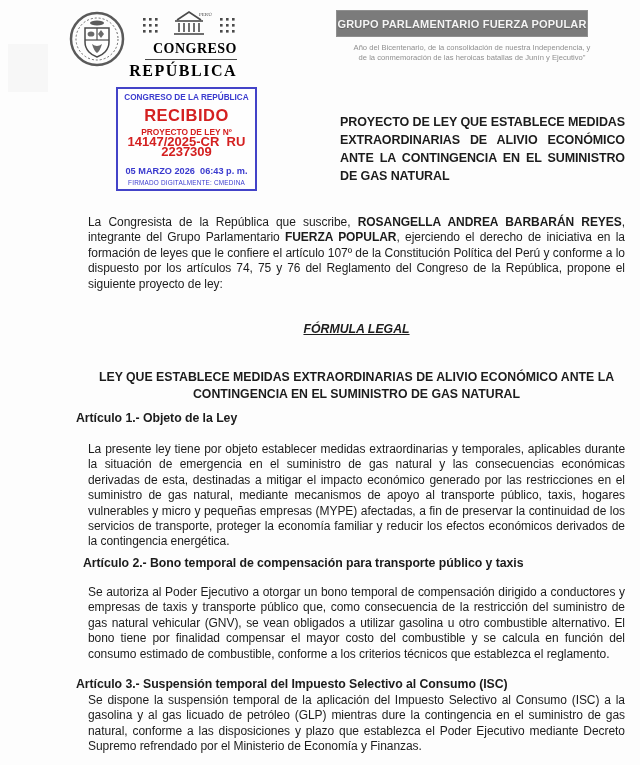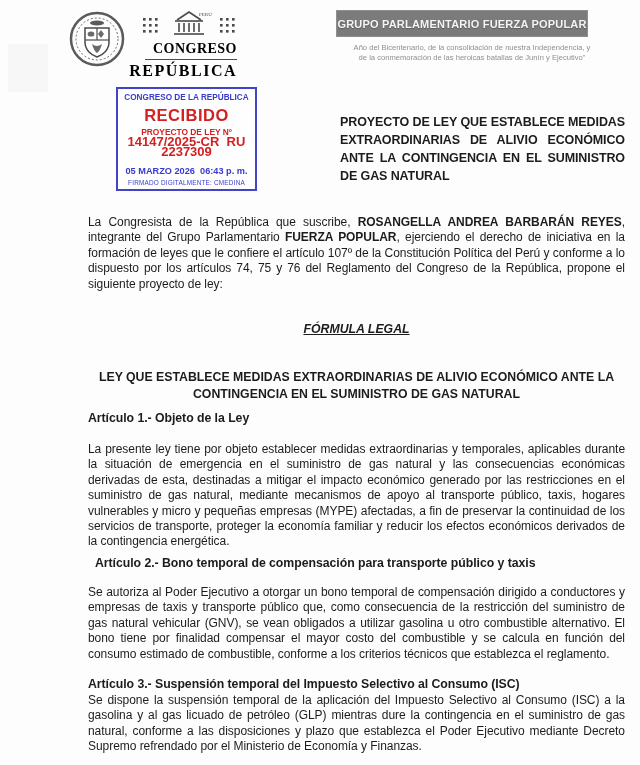--- a/index.html
+++ b/index.html
@@ -38,21 +38,21 @@
   
   .title-block{
     left:340px;top:113px;width:285px;font-weight:bold;font-size:12.5px;line-height:18px;
     text-align:justify;letter-spacing:-.1px;
   }
   .body-text{left:88px;width:537px;font-size:12px;line-height:15.4px;text-align:justify;letter-spacing:-.05px;}
   .b{font-weight:bold;}
   .center-head{left:88px;width:537px;text-align:center;font-weight:bold;font-size:12.3px;}
   .underline{text-decoration:underline;}
   .law-title{line-height:17px;}
-  .art-head{left:88px;width:537px;font-weight:bold;font-size:12.3px;letter-spacing:-.05px;}
+  .art-head{left:76px;width:537px;font-weight:bold;font-size:12.3px;letter-spacing:-.05px;}
 </style>
 </head>
 <body>
 
 <div class="page">
 
   <div class="abs scan-artifact"></div>
 
   <div class="abs logo">
     <span>

